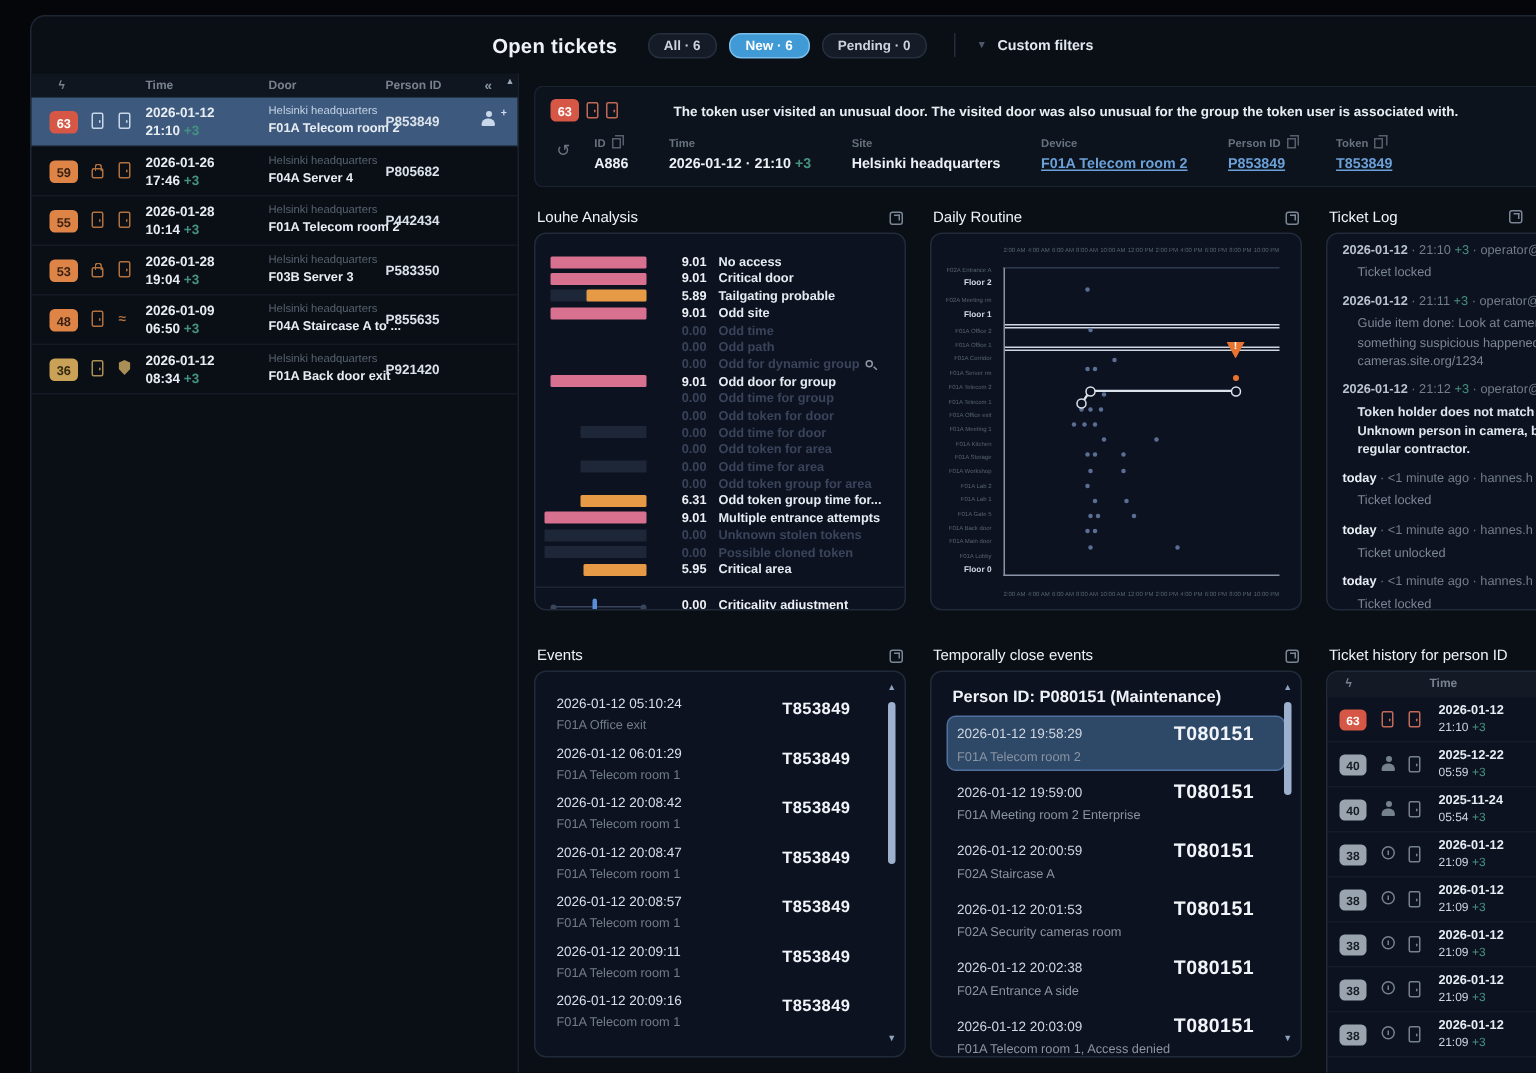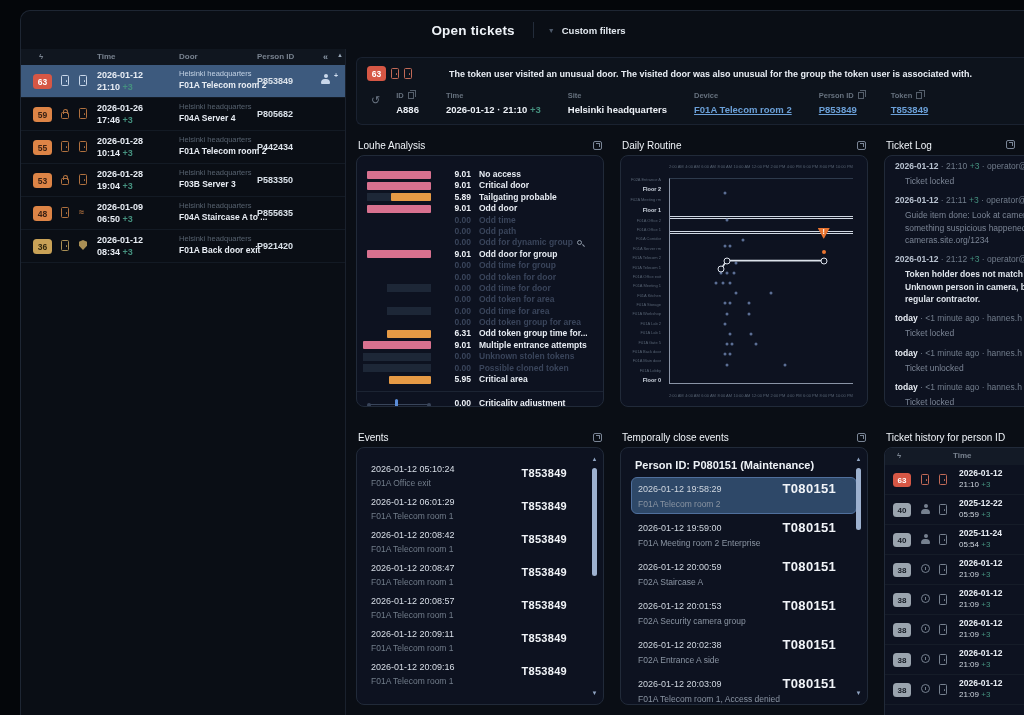--- a/index.html
+++ b/index.html
@@ -172,20 +172,25 @@
   .h-col .d{font-size:8.5px;font-weight:bold;color:#e8edf4;line-height:1.4;}
   .h-col .t{font-size:8px;color:#cfd6df;}
   .lightning{font-size:8px;}
 </style>
 </head>
 <body>
 
 <div class="app">
   <div class="topbar">
     <div class="page-title">Open tickets</div>
+    <div class="tabs" id="tabs">
+        <div class="tab">All · 6</div>
+        <div class="tab active">New · 6</div>
+        <div class="tab">Pending · 0</div>
+      </div>
     <div class="vdiv"></div>
     <div class="custom-filters">
       <span class="caret">▼</span>
       <span>Custom filters</span>
     </div>
   </div>
   <div class="content">
 
     <div class="left-col">
       <div class="list-header">
@@ -369,21 +374,21 @@
                     <div class="lfill orange" style="width: 40px;"></div>
                   </div>
                   <div class="lv">5.89</div>
                   <div class="ll">Tailgating probable</div>
                 </div>
                 <div class="lr">
                   <div class="lbar">
                     <div class="lfill pink" style="width: 64px;"></div>
                   </div>
                   <div class="lv">9.01</div>
-                  <div class="ll">Odd door</div>
+                  <div class="ll">Odd site</div>
                 </div>
                 <div class="lr zero">
                   <div class="lbar"></div>
                   <div class="lv">0.00</div>
                   <div class="ll">Odd time</div>
                 </div>
                 <div class="lr zero">
                   <div class="lbar"></div>
                   <div class="lv">0.00</div>
                   <div class="ll">Odd path</div>
@@ -697,21 +702,21 @@
                     <span class="ce-time">2026-01-12 20:00:59</span>
                     <span class="ce-token">T080151</span>
                   </div>
                   <div class="ce-loc">F02A Staircase A</div>
                 </div>
                 <div class="ce-item">
                   <div class="ce-line">
                     <span class="ce-time">2026-01-12 20:01:53</span>
                     <span class="ce-token">T080151</span>
                   </div>
-                  <div class="ce-loc">F02A Security camera group</div>
+                  <div class="ce-loc">F02A Security cameras room</div>
                 </div>
                 <div class="ce-item">
                   <div class="ce-line">
                     <span class="ce-time">2026-01-12 20:02:38</span>
                     <span class="ce-token">T080151</span>
                   </div>
                   <div class="ce-loc">F02A Entrance A side</div>
                 </div>
                 <div class="ce-item">
                   <div class="ce-line">

